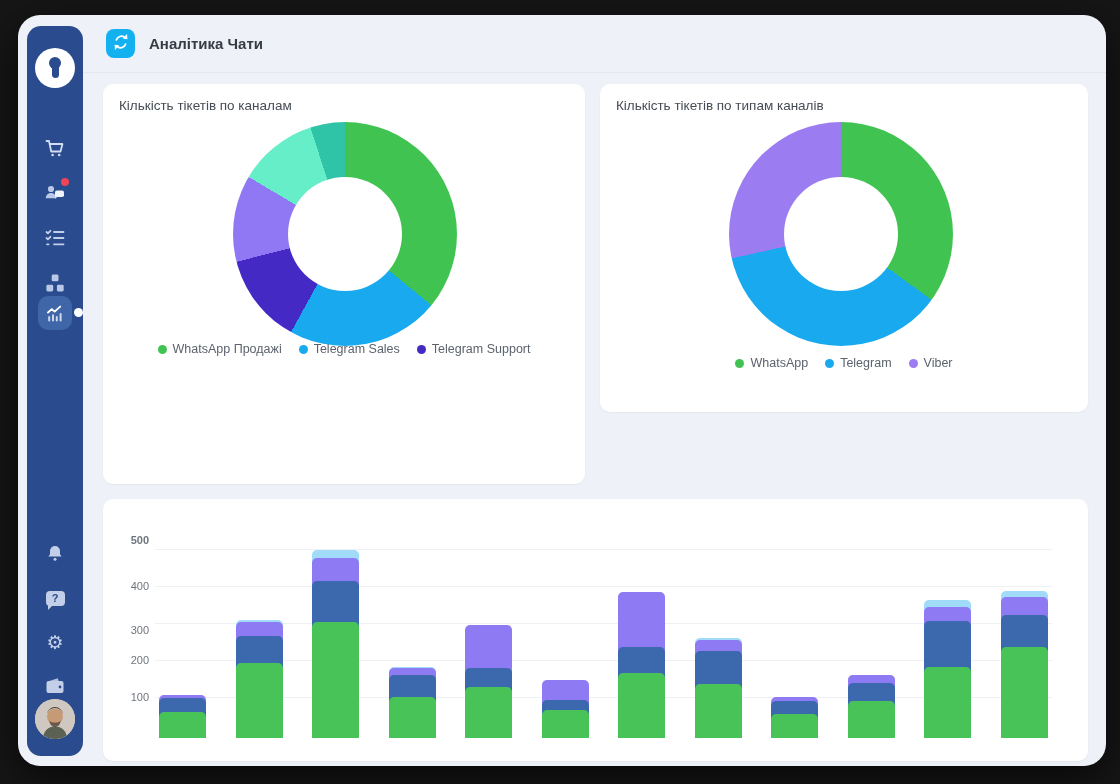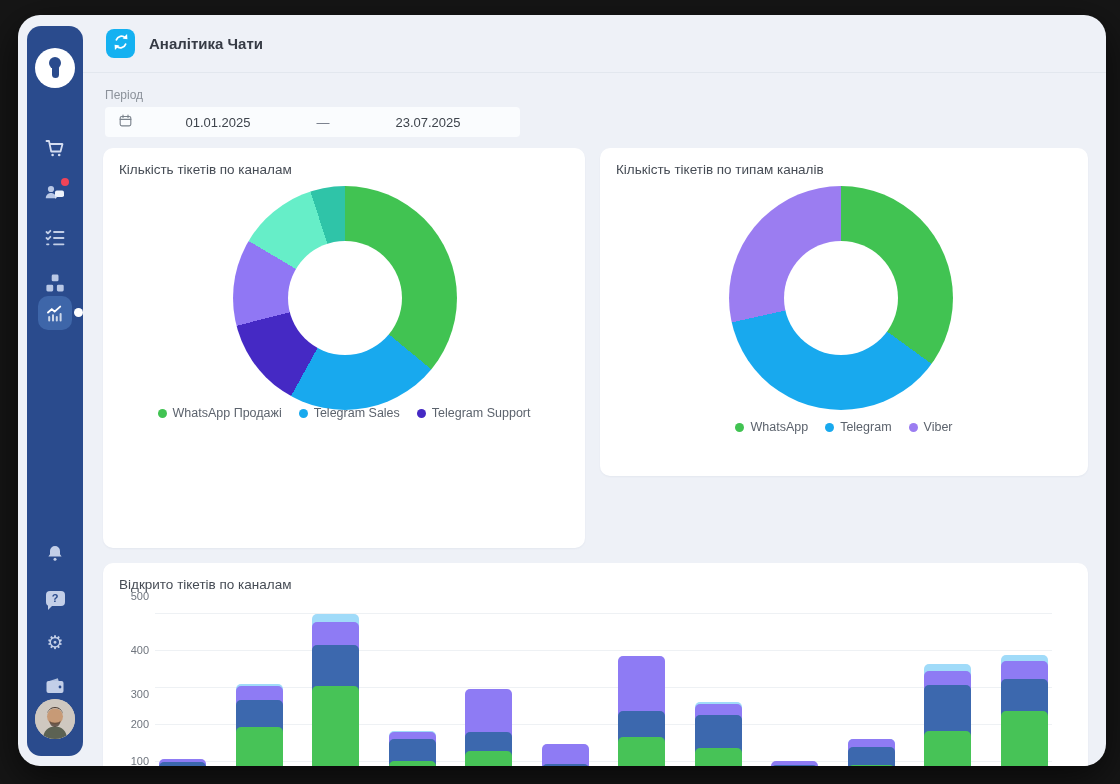--- a/index.html
+++ b/index.html
@@ -207,34 +207,20 @@
             <path d="M7 9.6A5.8 5.8 0 0 1 16.6 7.4" fill="none" stroke="#fff" stroke-width="2" stroke-linecap="round"></path>
             <polygon points="18.6,3.4 19,9 13.8,8.1" fill="#fff"></polygon>
             <path d="M17 14.4A5.8 5.8 0 0 1 7.4 16.6" fill="none" stroke="#fff" stroke-width="2" stroke-linecap="round"></path>
             <polygon points="5.4,20.6 5,15 10.2,15.9" fill="#fff"></polygon>
           </svg>
         </span>
       </button>
       <h1 class="page-title">Аналітика Чати</h1>
     </div>
 
-    <div class="period">
-      <div class="period-label">Період</div>
-      <div class="date-range">
-        <span>
-          <svg width="15" height="15" viewBox="0 0 24 24" fill="none" stroke="#7a828c" stroke-width="1.8" stroke-linecap="round">
-            <rect x="3.5" y="5.5" width="17" height="15" rx="2.5"></rect>
-            <path d="M8 3.2v4M16 3.2v4M3.5 10.2h17"></path>
-          </svg>
-        </span>
-        <span class="date-val">01.01.2025</span>
-        <span class="date-sep">—</span>
-        <span class="date-val">23.07.2025</span>
-      </div>
-    </div>
 
 
     <div class="cards-row">
       <div class="card card-donut-1">
         <div class="card-title">Кількість тікетів по каналам</div>
         <div class="donut" style="left: 130px; background: conic-gradient(rgb(65, 195, 82) 0deg, rgb(65, 195, 82) 129.6deg, rgb(24, 169, 238) 129.6deg, rgb(24, 169, 238) 208.8deg, rgb(69, 41, 196) 208.8deg, rgb(69, 41, 196) 255.6deg, rgb(144, 119, 244) 255.6deg, rgb(144, 119, 244) 300.6deg, rgb(102, 238, 200) 300.6deg, rgb(102, 238, 200) 342deg, rgb(47, 196, 168) 342deg, rgb(47, 196, 168) 360deg);">
           <div class="donut-hole"></div>
         </div>
         <div class="legend" style="top:258px">
             <div class="legend-row">
@@ -272,32 +258,31 @@
               <div class="legend-item">
                 <span class="legend-dot" style="background: rgb(155, 125, 241);"></span>
                 <span class="legend-text">Viber</span>
               </div>
             </div>
           </div>
       </div>
     </div>
 
     <div class="card card-bars">
-      <div class="card-title">Відкрито тікетів по каналам</div>
       <div></div>
     <div class="gridline" style="top: 197.9px;"></div>
         <div class="ytick" style="top: 197.9px;">100</div>
         <div class="gridline" style="top: 160.8px;"></div>
         <div class="ytick" style="top: 160.8px;">200</div>
         <div class="gridline" style="top: 123.7px;"></div>
         <div class="ytick" style="top: 123.7px; margin-top: 7px;">300</div>
         <div class="gridline" style="top: 86.6px;"></div>
         <div class="ytick" style="top: 86.6px;">400</div>
         <div class="gridline" style="top: 49.5px;"></div>
-        <div class="ytick" style="top: 33px;">500</div>
+        <div class="ytick" style="top: 41px; font-weight: bold;">500</div>
         <div class="bars">
           <div class="bar-slot">
             <div class="bar-seg" style="background: rgb(71, 195, 87); bottom: -4px; height: 25.695px; z-index: 4;"></div>
             <div class="bar-seg" style="background: rgb(60, 104, 174); bottom: 12.695px; height: 23.098px; z-index: 3;"></div>
             <div class="bar-seg" style="background: rgb(142, 123, 244); bottom: 26.793px; height: 12.71px; z-index: 2;"></div>
             <div class="bar-seg" style="background: rgb(160, 219, 249); bottom: 30.503px; height: 7.339px; z-index: 1;"></div>
           </div>
           <div class="bar-slot">
             <div class="bar-seg" style="background: rgb(71, 195, 87); bottom: -4px; height: 75.038px; z-index: 4;"></div>
             <div class="bar-seg" style="background: rgb(60, 104, 174); bottom: 62.038px; height: 35.712px; z-index: 3;"></div>

